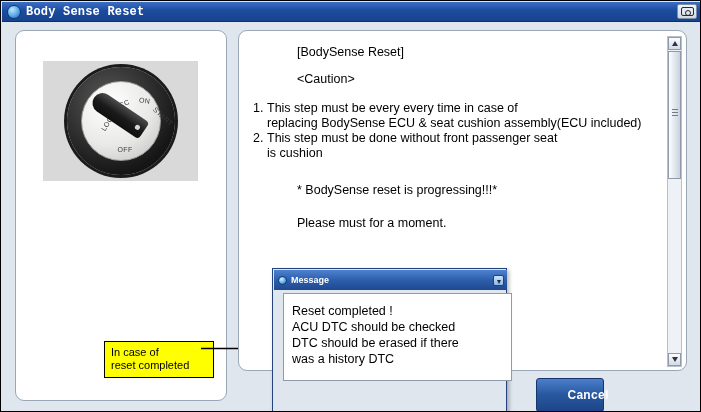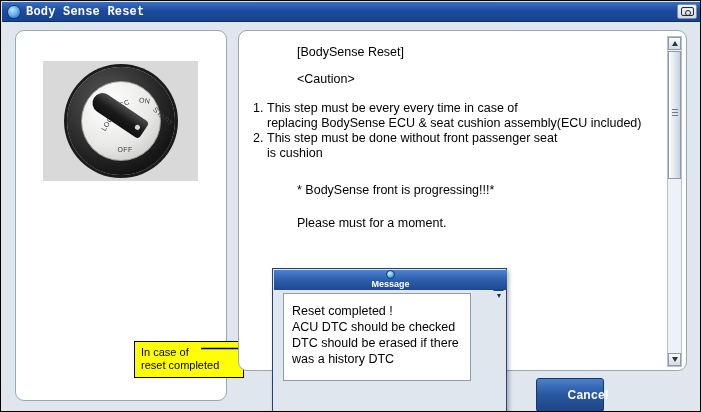--- a/index.html
+++ b/index.html
@@ -165,21 +165,20 @@
     position: absolute;
     left: 88px; top: 310px;
     width: 110px;
     padding: 4px 4px 5px 6px;
     background: #ffff00;
     border: 1px solid #000000;
     box-sizing: border-box;
     font-size: 11px;
     line-height: 13px;
     color: #000000;
-    margin-left: 30px;
   }
   .arrow {
     position: absolute;
     left: 199px; top: 322px;
     width: 62px;
     height: 9px;
   }
 
   
   .right-panel {
@@ -266,21 +265,20 @@
   }
   .msg-title {
     position: absolute;
     left: 1px; top: 1px;
     width: 233px;
     height: 20px;
     background: linear-gradient(to bottom, #4e82cf 0%, #2c5eac 50%, #20488f 100%);
     display: flex;
     align-items: center;
     box-sizing: border-box;
-    flex-direction: column;
   }
   .msg-ico {
     width: 9px; height: 9px;
     margin-left: 4px; margin-right: 4px;
     border-radius: 50%;
     background: radial-gradient(circle at 35% 30%, #d5efff 0%, #66b0e8 55%, #1b5fa8 100%);
     border: 1px solid #0c3a78;
     box-sizing: border-box;
     flex: none;
   }
@@ -304,21 +302,21 @@
     position: absolute;
     left: 3px; top: 4px;
     width: 0; height: 0;
     border-left: 2.5px solid transparent;
     border-right: 2.5px solid transparent;
     border-top: 4px solid #12305c;
   }
   .msg-inner {
     position: absolute;
     left: 10px; top: 24px;
-    width: 188px;
+    width: 229px;
     height: 88px;
     background: #ffffff;
     border: 1px solid #8f9bab;
     box-sizing: border-box;
     padding: 9px 8px;
   }
   .msg-line {
     font-size: 12.5px;
     line-height: 16px;
     color: #000000;
@@ -395,21 +393,21 @@
           <span class="t">This step must be every every time in case of</span>
         </div>
         <div class="indent">replacing BodySense ECU &amp; seat cushion assembly(ECU included)</div>
 
         <div class="num-line">
           <span class="n">2.</span>
           <span class="t">This step must be done without front passenger seat</span>
         </div>
         <div class="indent" style="margin-bottom:22px;">is cushion</div>
 
-        <p class="para" style="margin-bottom:18px;">* BodySense front is progressing!!!*</p>
+        <p class="para" style="margin-bottom:18px;">* BodySense reset is progressing!!!*</p>
         <p class="para">Please must for a moment.</p>
       </div>
 
       <div class="scrollbar">
         <div class="sb-btn sb-up">
           <span class="tri tri-up"></span>
         </div>
         <div class="sb-thumb">
           <span class="sb-grip"></span>
         </div>

